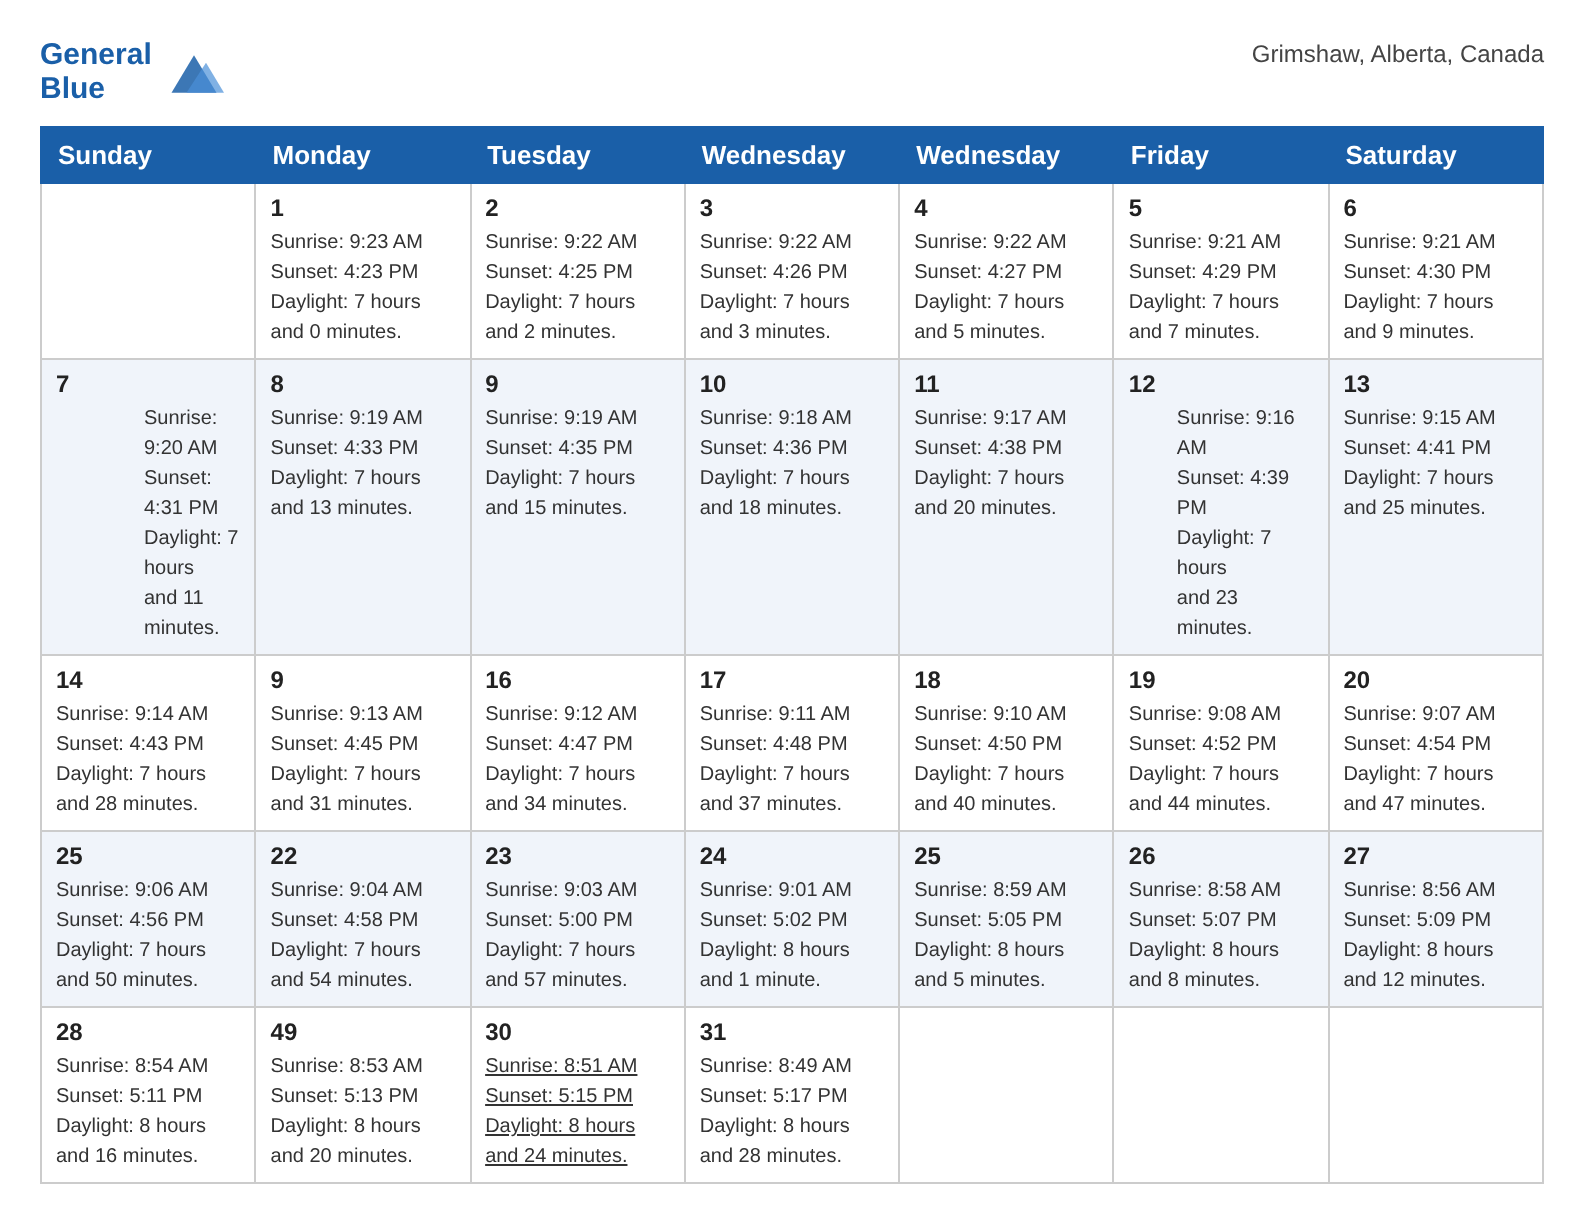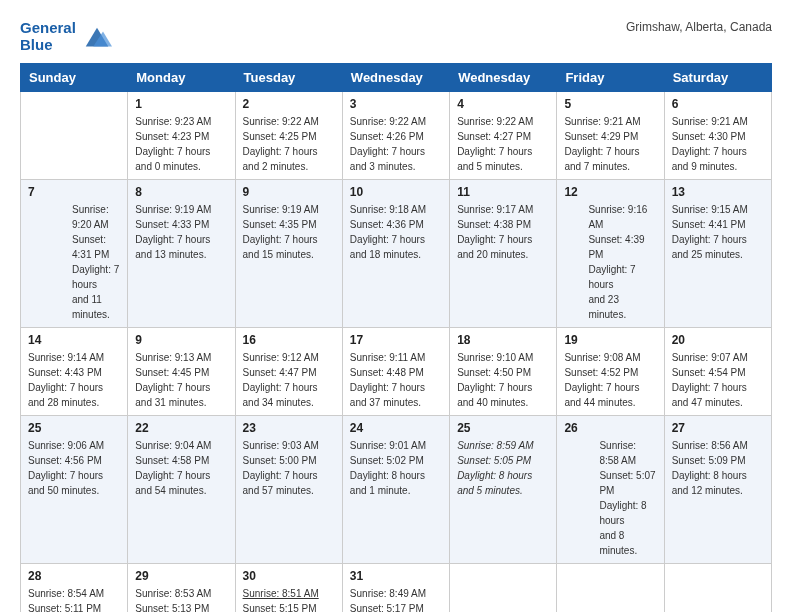--- a/index.html
+++ b/index.html
@@ -296,28 +296,28 @@
         </td>
         <td>
           <div class="day-number">24</div>
           <div class="day-info" style="white-space: pre-line;">Sunrise: 9:01 AM
 Sunset: 5:02 PM
 Daylight: 8 hours
 and 1 minute.</div>
         </td>
         <td>
           <div class="day-number">25</div>
-          <div class="day-info" style="white-space: pre-line; font-style: italic;">Sunrise: 8:59 AM
+          <div class="day-info" style="white-space: pre-line;">Sunrise: 8:59 AM
 Sunset: 5:05 PM
 Daylight: 8 hours
 and 5 minutes.</div>
         </td>
         <td>
           <div class="day-number">26</div>
-          <div class="day-info" style="white-space: pre-line; margin-left: 35px;">Sunrise: 8:58 AM
+          <div class="day-info" style="white-space: pre-line;">Sunrise: 8:58 AM
 Sunset: 5:07 PM
 Daylight: 8 hours
 and 8 minutes.</div>
         </td>
         <td>
           <div class="day-number">27</div>
           <div class="day-info" style="white-space: pre-line;">Sunrise: 8:56 AM
 Sunset: 5:09 PM
 Daylight: 8 hours
 and 12 minutes.</div>
@@ -325,21 +325,21 @@
       </tr>
       <tr>
         <td>
           <div class="day-number">28</div>
           <div class="day-info" style="white-space: pre-line;">Sunrise: 8:54 AM
 Sunset: 5:11 PM
 Daylight: 8 hours
 and 16 minutes.</div>
         </td>
         <td>
-          <div class="day-number">29</div>
+          <div class="day-number">49</div>
           <div class="day-info" style="white-space: pre-line;">Sunrise: 8:53 AM
 Sunset: 5:13 PM
 Daylight: 8 hours
 and 20 minutes.</div>
         </td>
         <td>
           <div class="day-number">30</div>
           <div class="day-info" style="white-space: pre-line; text-decoration: underline;">Sunrise: 8:51 AM
 Sunset: 5:15 PM
 Daylight: 8 hours

